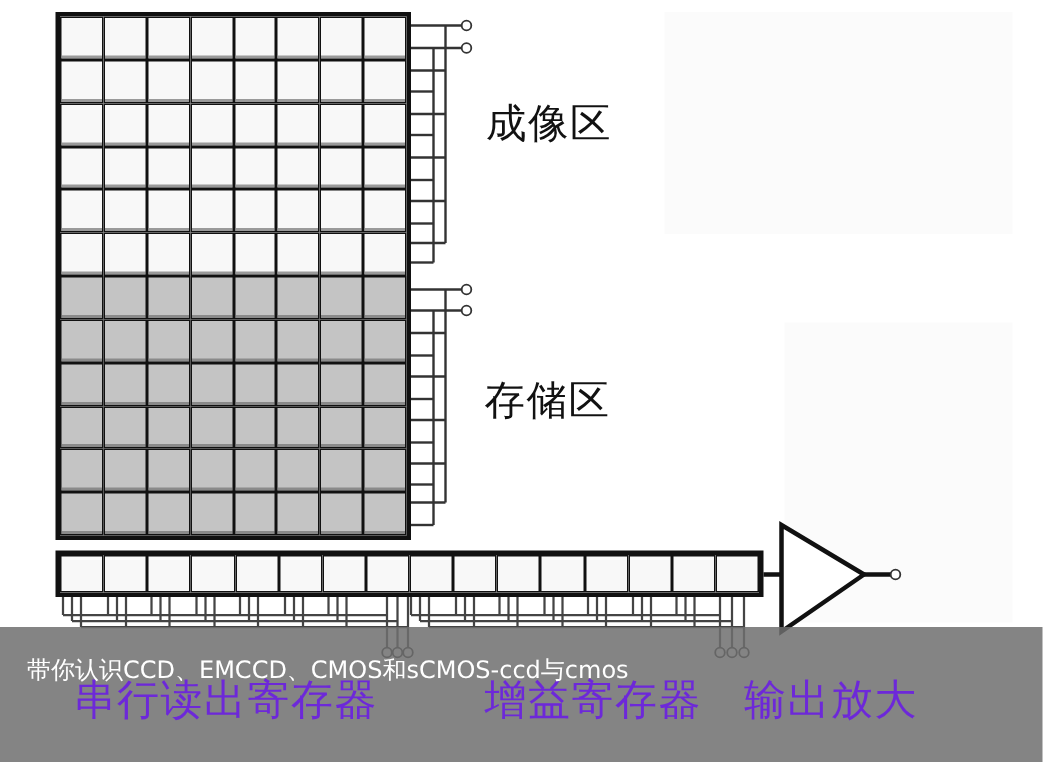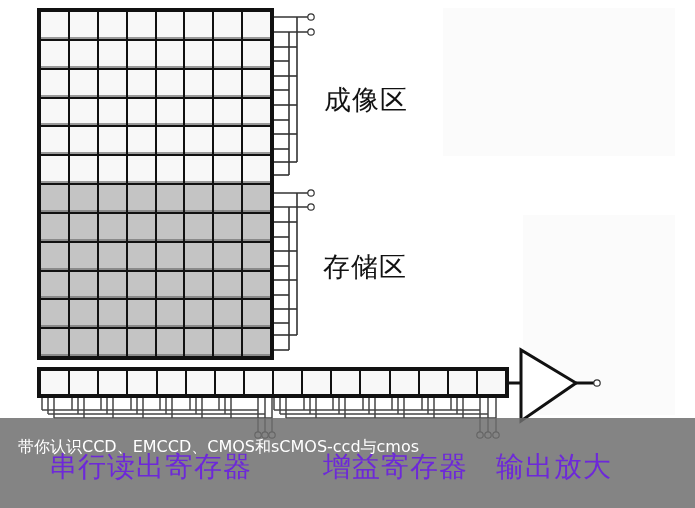--- a/index.html
+++ b/index.html
@@ -264,21 +264,21 @@
   </g>
 
   <g>
     <line x1="509" y1="383" x2="521" y2="383" stroke="#111" stroke-width="3"></line>
     <polygon points="521,350 521,421 576,383" fill="#fff" stroke="#111" stroke-width="3"></polygon>
     <line x1="576" y1="383" x2="594" y2="383" stroke="#111" stroke-width="3"></line>
     <circle cx="597" cy="383" r="3.2" fill="#fff" stroke="#333" stroke-width="1.2"></circle>
   </g>
 </svg>
 
-<div class="label" style="left:324px;top:82px;">成像区</div>
+<div class="label" style="left:324px;top:64px;">成像区</div>
 <div class="label" style="left:323px;top:249px;font-family:Liberation Serif, serif;">存储区</div>
 
 <div class="overlay"></div>
 
 <div class="bottom-label" style="left:49px;top:448px;">串行读出寄存器</div>
 <div class="bottom-label" style="left:323px;top:448px;text-align:right;">增益寄存器</div>
 <div class="bottom-label" style="left:496px;top:448px;">输出放大</div>
 
 <div class="caption">带你认识CCD、EMCCD、CMOS和sCMOS-ccd与cmos</div>
 

